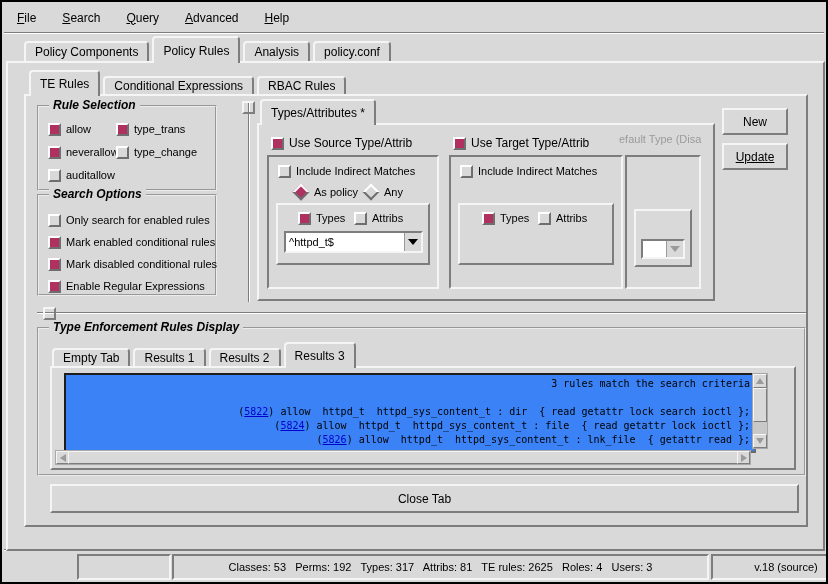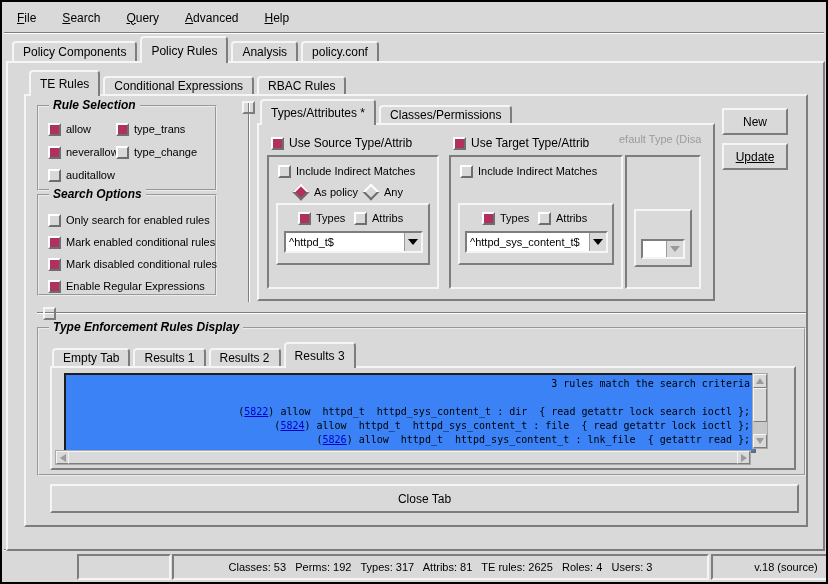--- a/index.html
+++ b/index.html
@@ -76,21 +76,21 @@
 
   <div class="abs menubar">
     <span class="menu-item"><span class="u">F</span><span>ile</span></span>
     <span class="menu-item"><span class="u">S</span><span>earch</span></span>
     <span class="menu-item"><span class="u">Q</span><span>uery</span></span>
     <span class="menu-item"><span class="u">A</span><span>dvanced</span></span>
     <span class="menu-item"><span class="u">H</span><span>elp</span></span>
   </div>
   <div class="abs hgroove" style="left:2px;top:30px;width:820px;"></div>
 
-  <div class="abs tabs" style="left:10px;top:36px;height:25px;">
+  <div class="abs tabs" style="left:22px;top:36px;height:25px;">
     <div class="tab">
         <span>Policy Components</span>
       </div>
     <div class="tab sel">
         <span>Policy Rules</span>
       </div>
     <div class="tab">
         <span>Analysis</span>
       </div>
     <div class="tab">
@@ -156,23 +156,20 @@
     </div>
   </div>
 
   <div class="abs vgroove" style="left:246px;top:100px;height:200px;z-index:3;"></div>
   <div class="abs raised" style="left:240px;top:99px;width:9px;height:9px;z-index:4;"></div>
 
   <div class="abs tabs small" style="left:258px;top:99px;height:24px;z-index:5;">
     <div class="tab sel">
         <span>Types/Attributes *</span>
       </div>
-    <div class="tab">
-        <span>Classes/Permissions</span>
-      </div>
   </div>
   <div class="abs raised" style="left:255px;top:121px;width:454px;height:174px;z-index:3;">
 
     <div class="abs cb" style="left:12px;top:11px;font-size:12px;">
       <span class="ind on"></span>
       <span>Use Source Type/Attrib</span>
     </div>
     <div class="abs sunken" style="left:8px;top:30px;width:168px;height:130px;">
       <div class="abs cb" style="left:9px;top:7px;">
         <span class="ind"></span>
@@ -214,26 +211,20 @@
         <span>Include Indirect Matches</span>
       </div>
       <div class="abs raised" style="left:7px;top:46px;width:152px;height:58px;">
         <div class="abs cb" style="left:22px;top:6px;">
           <span class="ind on"></span>
           <span>Types</span>
         </div>
         <div class="abs cb" style="left:78px;top:6px;">
           <span class="ind"></span>
           <span>Attribs</span>
-        </div>
-        <div class="abs combo" style="left:5px;top:26px;width:139px;height:18px;">
-          <span class="val">^httpd_sys_content_t$</span>
-          <span class="arrowbtn">
-              <span class="tri-d"></span>
-            </span>
         </div>
       </div>
     </div>
 
     <div class="abs graytext" style="left:360px;top:8px;width:86px;"><span>efault Type (Disa</span></div>
     <div class="abs sunken" style="left:366px;top:30px;width:72px;height:130px;">
       <div class="abs raised" style="left:7px;top:52px;width:54px;height:54px;">
         <div class="abs combo" style="left:5px;top:28px;width:40px;height:16px;">
           <span class="val"></span>
           <span class="arrowbtn">

